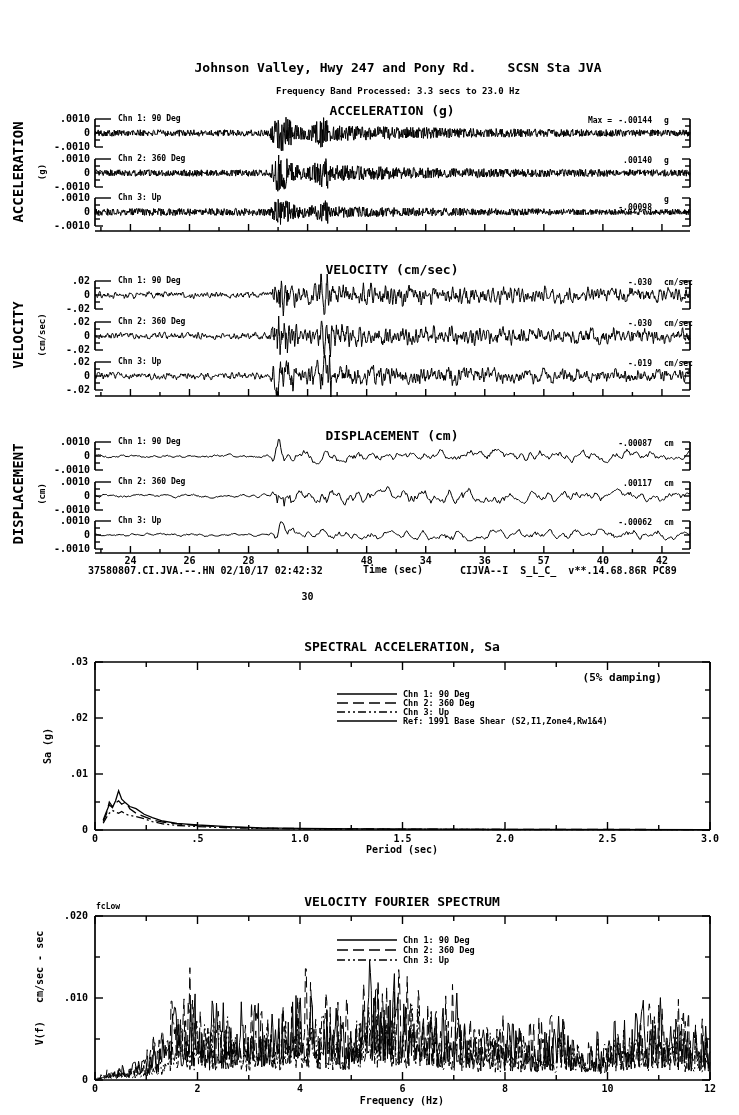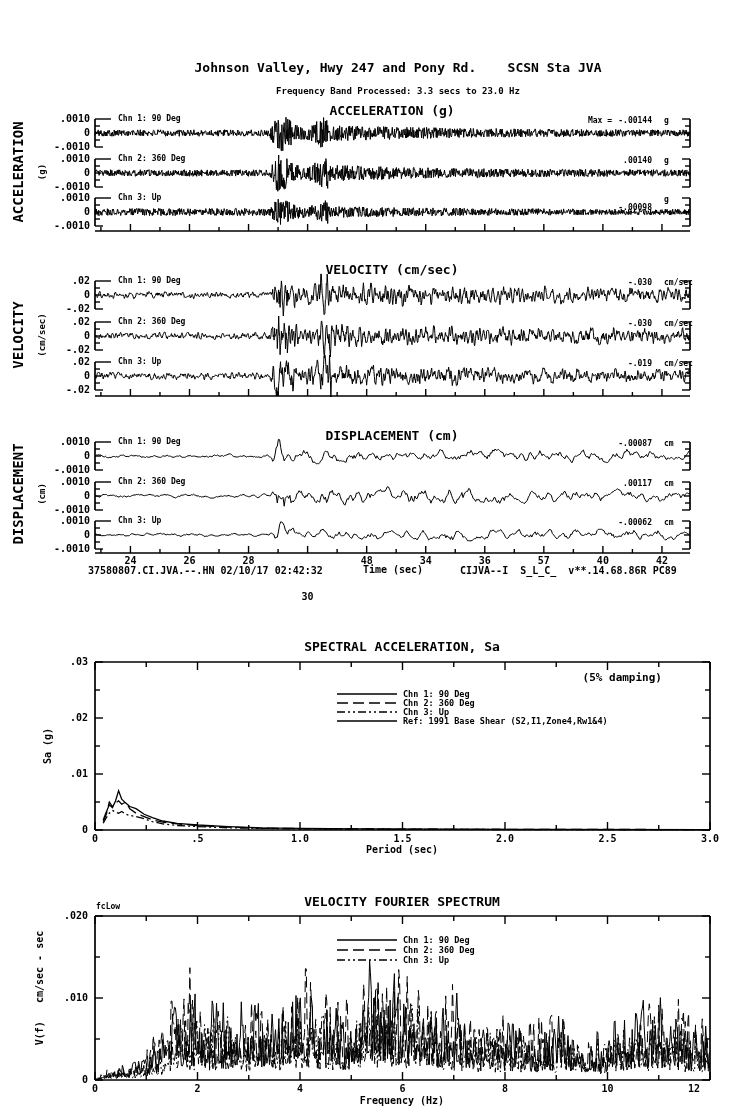--- a/index.html
+++ b/index.html
@@ -417,17 +417,17 @@
     <div class="t f85" style="left: 403px; top: 717px;">Ref: 1991 Base Shear (S2,I1,Zone4,Rw1&amp;4)</div>
     <div class="t f10 rx" style="left: 88px; top: 911px;">.020</div>
     <div class="t f10 rx" style="left: 88px; top: 993px;">.010</div>
     <div class="t f10 rx" style="left: 88px; top: 1075px;">0</div>
     <div class="t f10 cx" style="left: 95px; top: 1084px;">0</div>
     <div class="t f10 cx" style="left: 197.5px; top: 1084px;">2</div>
     <div class="t f10 cx" style="left: 300px; top: 1084px;">4</div>
     <div class="t f10 cx" style="left: 402.5px; top: 1084px;">6</div>
     <div class="t f10 cx" style="left: 505px; top: 1084px;">8</div>
     <div class="t f10 cx" style="left: 607.5px; top: 1084px;">10</div>
-    <div class="t f10 cx" style="left: 694px; top: 1084px;">12</div>
+    <div class="t f10 cx" style="left: 710px; top: 1084px;">12</div>
     <div class="t f85" style="left: 403px; top: 936px;">Chn 1: 90 Deg</div>
     <div class="t f85" style="left: 403px; top: 946px;">Chn 2: 360 Deg</div>
     <div class="t f85" style="left: 403px; top: 956px;">Chn 3: Up</div>
   </div>
 
 </body></html>

